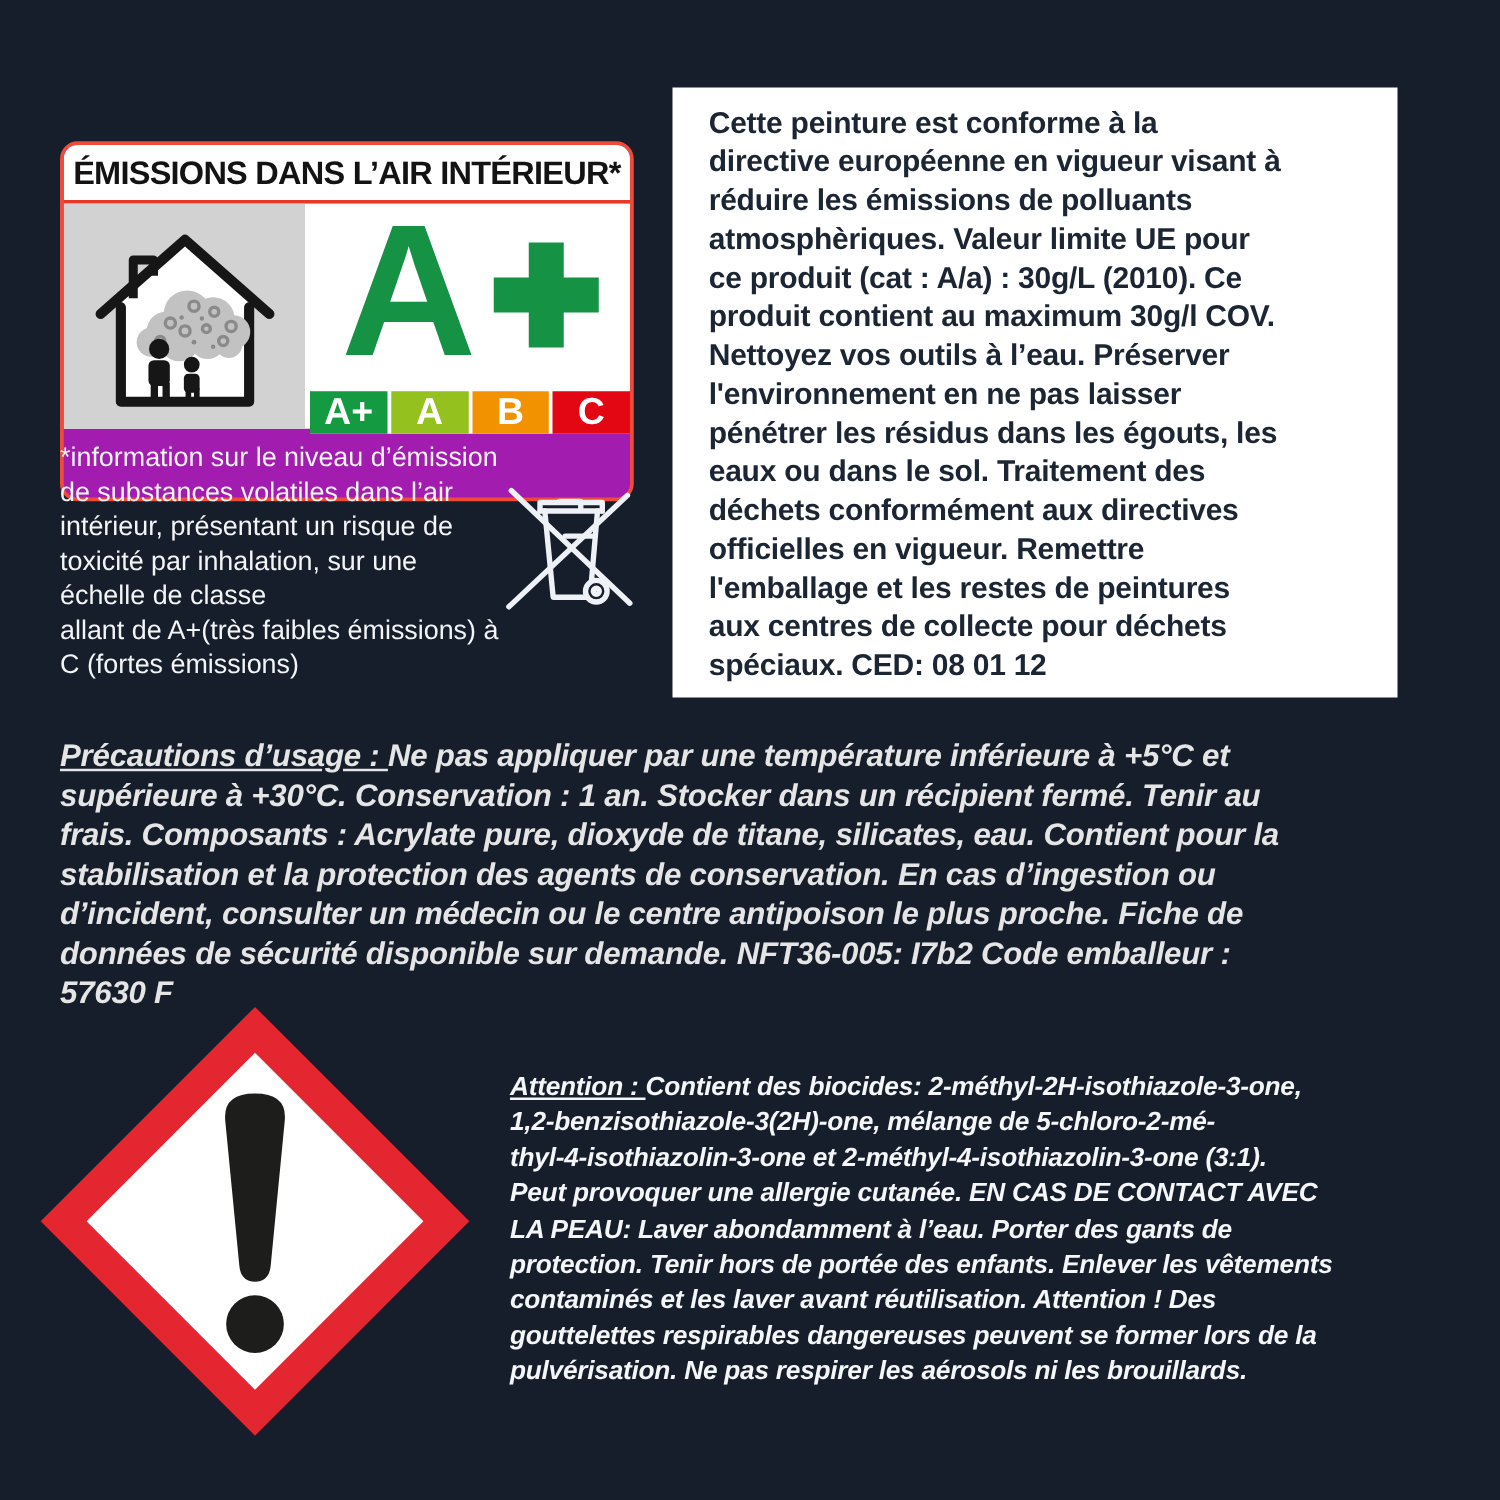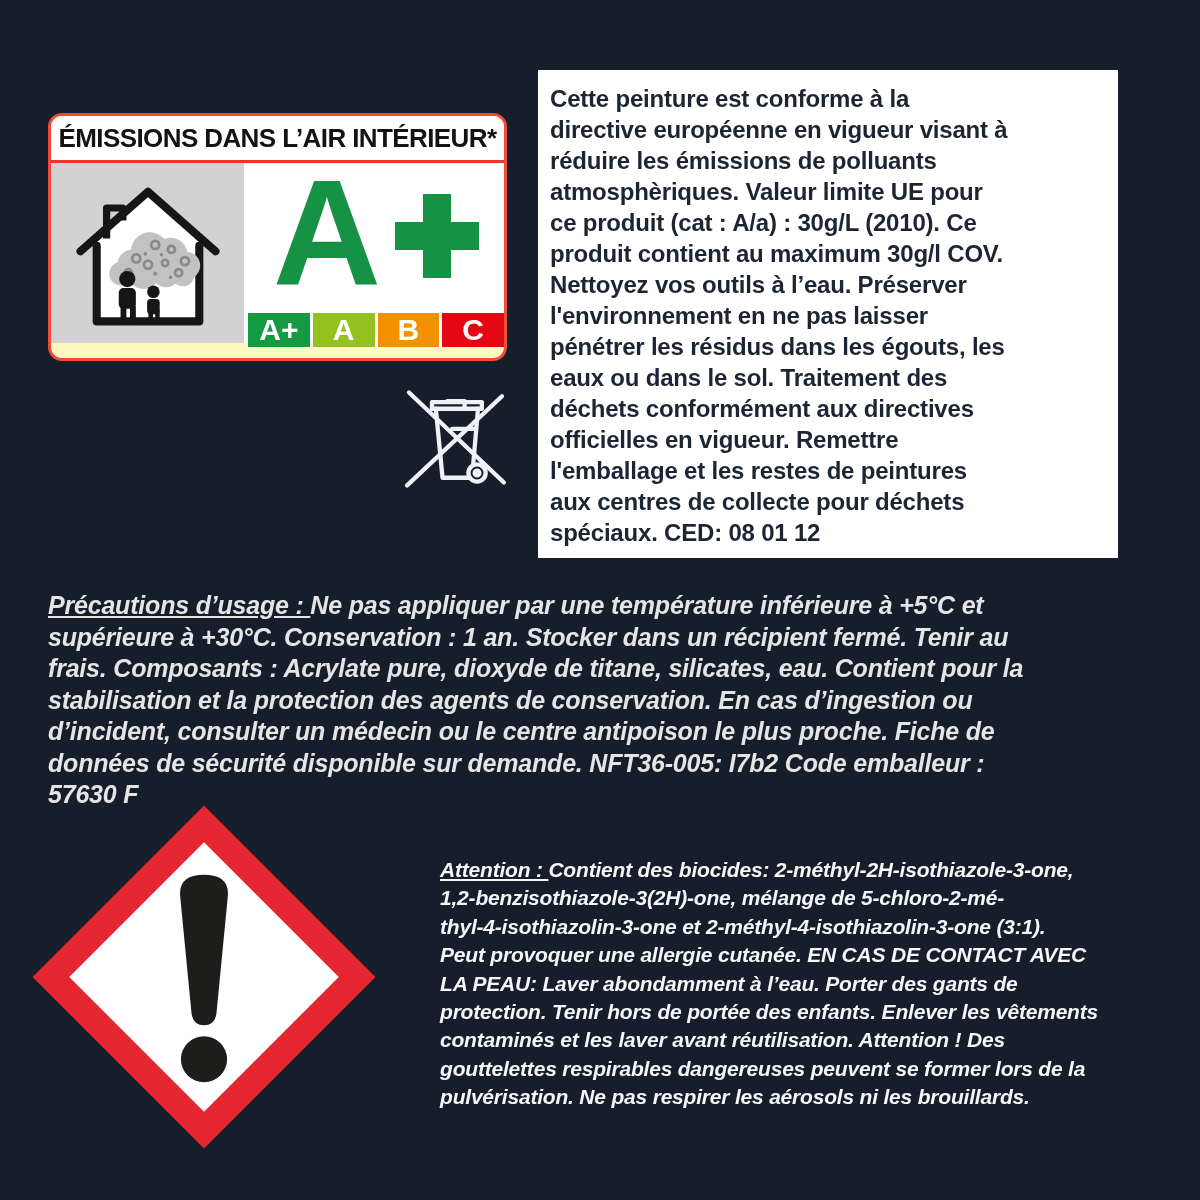--- a/index.html
+++ b/index.html
@@ -11,22 +11,22 @@
   .canvas {
     position: relative;
     width: 1200px; height: 1200px;
     background: #161e2b;
     overflow: hidden;
   }
 
   
   .air-label {
     position: absolute; left: 48px; top: 113px;
-    width: 459px; height: 248px;
-    background: #fef9c3;
+    width: 459px; height: 288px;
+    background: #a21caf;
     border: 3px solid #ef4b38;
     border-radius: 14px;
     box-sizing: border-box;
     overflow: hidden;
   }
   .air-header {
     height: 44px;
     display: flex; align-items: center; justify-content: center;
     font-size: 26px; font-weight: 800; color: #131313;
     letter-spacing: -0.6px;
@@ -90,21 +90,21 @@
 
   
   .bin-icon { position: absolute; left: 396px; top: 380px; }
 
   
   .reg-box {
     position: absolute; left: 538px; top: 70px;
     width: 580px; height: 488px;
     background: #ffffff;
     box-sizing: border-box;
-    padding: 13px 12px;
+    padding: 13px 29px;
     color: #1c2533;
     font-size: 24px; line-height: 31px; font-weight: 700;
     letter-spacing: -0.2px;
   }
 
   
   .precautions {
     position: absolute; left: 48px; top: 590px;
     width: 1110px;
     color: #e5e5e5;
@@ -118,21 +118,20 @@
   .ghs-diamond { position: absolute; left: 28px; top: 802px; }
 
   
   .attention {
     position: absolute; left: 408px; top: 856px;
     width: 740px;
     color: #f4f6f8;
     font-style: italic; font-weight: 700;
     font-size: 21px; line-height: 28.4px;
     letter-spacing: -0.2px;
-    margin-left: 32px;
   }
 </style>
 </head>
 <body>
 
 <div class="canvas">
 
   <div class="air-label">
     <div class="air-header">ÉMISSIONS DANS L’AIR INTÉRIEUR*</div>
     <div class="air-body">
@@ -189,20 +188,21 @@
         <div class="air-scale">
           <div class="scale-block" style="background: rgb(20, 154, 65);">A+</div>
           <div class="scale-block" style="background: rgb(149, 193, 31);">A</div>
           <div class="scale-block" style="background: rgb(243, 146, 0);">B</div>
           <div class="scale-block" style="background: rgb(227, 6, 19);">C</div>
         </div>
       </div>
     </div>
   </div>
 
+  <div class="footnote">*information sur le niveau d’émission<br>de substances volatiles dans l’air<br>intérieur, présentant un risque de<br>toxicité par inhalation, sur une<br>échelle de classe<br>allant de A+(très faibles émissions) à<br>C (fortes émissions)</div>
 
   <svg class="bin-icon" width="118" height="115" viewBox="0 0 120 120" aria-hidden="true">
     <g fill="none" stroke="#eef1f5" stroke-width="4.5" stroke-linecap="round" stroke-linejoin="round">
       <path d="M52 22 H70 V28"></path>
       <path d="M36 30 V23 H88 V30"></path>
       <path d="M36 30 H88"></path>
       <path d="M40 30 L47 102 H74"></path>
       <path d="M84 30 L79 88"></path>
       <path d="M57 51 H80"></path>
       <circle cx="83" cy="97" r="9"></circle>

